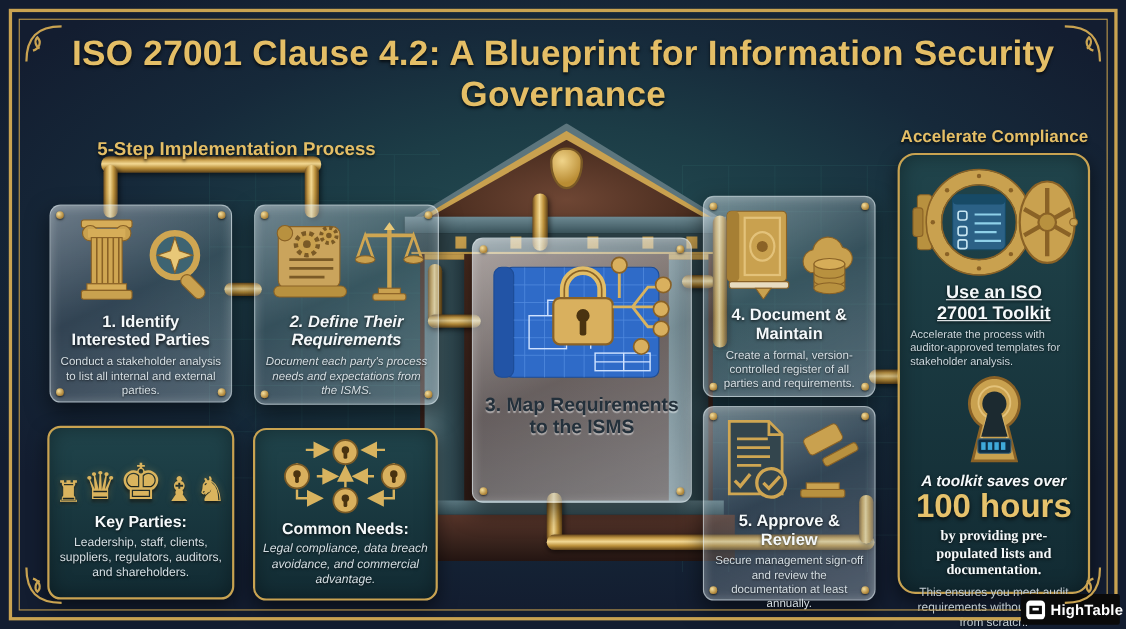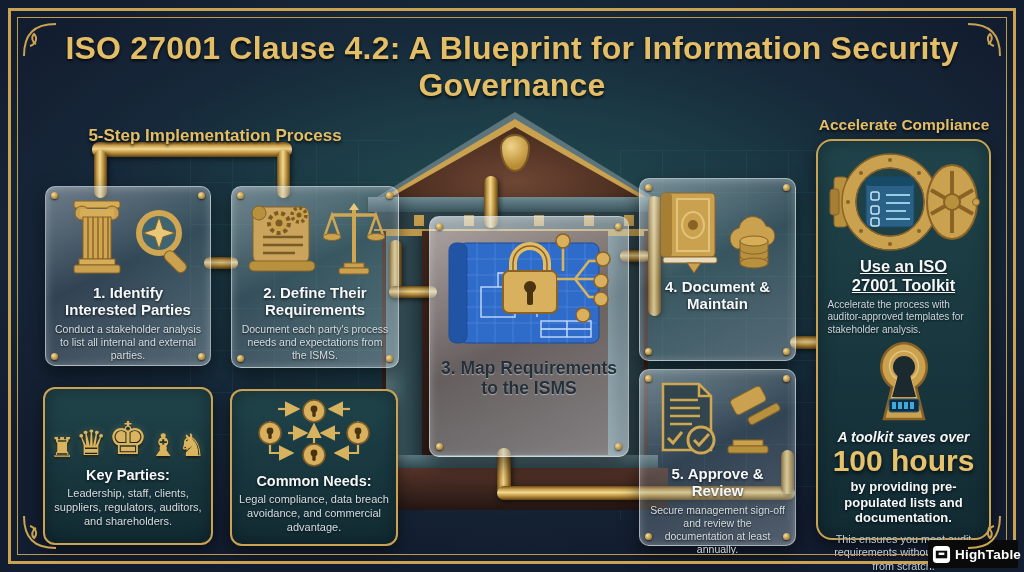--- a/index.html
+++ b/index.html
@@ -141,21 +141,21 @@
       <svg width="58" height="74" viewBox="0 0 58 74">
         <circle cx="27" cy="28" r="20" fill="#3e6472" stroke="#cfa652" stroke-width="6"></circle>
         <path d="M27 12l4 12 12 4-12 4-4 12-4-12-12-4 12-4z" fill="#e8c878" stroke="#8a6226" stroke-width="1"></path>
         <rect x="38" y="44" width="11" height="26" rx="5" transform="rotate(-45 43 57)" fill="#c9a14f" stroke="#8a6226"></rect>
       </svg></span>
   </div>
   <div class="card-title" style="width:140px;">1. Identify Interested Parties</div>
   <div class="card-body" style="width:146px;">Conduct a stakeholder analysis to list all internal and external parties.</div>
 </div>
 
-<div class="glass" style="left:231px;top:186px;width:168px;height:182px;">
+<div class="glass" style="left:231px;top:186px;width:168px;height:182px;font-style:italic;">
   <span class="screw" style="left:5px;top:5px;"></span>
     <span class="screw" style="right:5px;top:5px;"></span>
   <span class="screw" style="left:5px;bottom:5px;"></span>
     <span class="screw" style="right:5px;bottom:5px;"></span>
   <div class="icon-row" style="height:86px;">
     <span>
       <svg width="74" height="82" viewBox="0 0 74 82">
         <rect x="8" y="10" width="56" height="56" rx="7" fill="#caa45c" stroke="#8a6226"></rect>
         <circle cx="14" cy="16" r="7" fill="#b8913f" stroke="#8a6226"></circle>
         <path d="M18 40h40M18 48h40M18 56h32" stroke="#7a5a26" stroke-width="2.5"></path>
@@ -240,20 +240,21 @@
     <span>
       <svg width="60" height="62" viewBox="0 0 60 62">
         <path d="M14 38a11 11 0 0 1 2-21 14 14 0 0 1 27-2 10 10 0 0 1 3 19z" fill="#c9a14f" stroke="#8a6226"></path>
         <rect x="17" y="30" width="28" height="22" fill="#b8913f" stroke="#8a6226"></rect>
         <ellipse cx="31" cy="30" rx="14" ry="5" fill="#d6ad58" stroke="#8a6226"></ellipse>
         <path d="M17 38c0 2.8 6.3 5 14 5s14-2.2 14-5M17 45c0 2.8 6.3 5 14 5s14-2.2 14-5" fill="none" stroke="#8a6226"></path>
         <ellipse cx="31" cy="52" rx="14" ry="5" fill="#b8913f" stroke="#8a6226"></ellipse>
       </svg></span>
   </div>
   <div class="card-title" style="width:110px;">4. Document &amp; Maintain</div>
+  <div class="card-body" style="width:140px;">Create a formal, version-controlled register of all parties and requirements.</div>
 </div>
 
 <div class="glass" style="left:639px;top:369px;width:157px;height:177px;">
   <span class="screw" style="left:5px;top:5px;"></span>
     <span class="screw" style="right:5px;top:5px;"></span>
   <span class="screw" style="left:5px;bottom:5px;"></span>
     <span class="screw" style="right:5px;bottom:5px;"></span>
   <div class="icon-row" style="height:84px;">
     <span>
       <svg width="66" height="82" viewBox="0 0 66 82">
@@ -319,21 +320,21 @@
         <circle cx="16" cy="32" r="3.4"></circle>
           <rect x="14.3" y="33" width="3.4" height="7" rx="1.4"></rect>
         <circle cx="104" cy="32" r="3.4"></circle>
           <rect x="102.3" y="33" width="3.4" height="7" rx="1.4"></rect>
         <circle cx="60" cy="54" r="3.4"></circle>
           <rect x="58.3" y="55" width="3.4" height="7" rx="1.4"></rect>
       </g>
     </svg>
   </div>
   <div class="card-title" style="font-size:14.5px;margin-top:6px;">Common Needs:</div>
-  <div class="card-body" style="font-size:11px;width:150px;">Legal compliance, data breach avoidance, and commercial advantage.</div>
+  <div class="card-body" style="font-size:11px;width:150px;font-style:italic;">Legal compliance, data breach avoidance, and commercial advantage.</div>
 </div>
 
 <div class="dark-card" style="left:816px;top:139px;width:175px;height:401px;border-radius:16px;padding:10px 10px;">
   <div style="height:102px;">
     <svg width="152" height="102" viewBox="0 0 152 102">
       <rect x="6" y="26" width="13" height="50" rx="3" fill="#b8913f" stroke="#8a6226"></rect>
       <rect x="2" y="38" width="9" height="26" rx="3" fill="#a67f34" stroke="#8a6226"></rect>
       <circle cx="62" cy="51" r="41" fill="none" stroke="#c9a14f" stroke-width="13"></circle>
       <circle cx="62" cy="51" r="48" fill="none" stroke="#8a6226" stroke-width="1.4"></circle>
       <circle cx="62" cy="51" r="34" fill="none" stroke="#8a6226" stroke-width="1.4"></circle>
@@ -377,21 +378,21 @@
       <g fill="#3fa9d9">
         <rect x="27" y="61" width="4" height="7"></rect>
           <rect x="33" y="61" width="4" height="7"></rect>
         <rect x="39" y="61" width="4" height="7"></rect>
           <rect x="45" y="61" width="4" height="7"></rect>
       </g>
     </svg>
   </div>
   <div class="rp-lead">A toolkit saves over</div>
   <div class="rp-value">100 hours</div>
-  <div class="rp-sub" style="width:150px;">by providing pre-populated lists and documentation.</div>
+  <div class="rp-sub" style="width:150px;font-family:Liberation Serif, serif;">by providing pre-populated lists and documentation.</div>
   <div class="rp-note" style="width:156px;">This ensures you meet audit requirements without starting from scratch.</div>
 </div>
 
 <div class="brand">
   <span style="display:flex;">
     <svg width="19" height="19" viewBox="0 0 20 20">
       <rect x="1" y="1" width="18" height="18" rx="4" fill="#ffffff"></rect>
       <rect x="4" y="6" width="12" height="8" fill="#0a0a0a"></rect>
       <rect x="7" y="8" width="6" height="2.5" fill="#ffffff"></rect>
     </svg>

